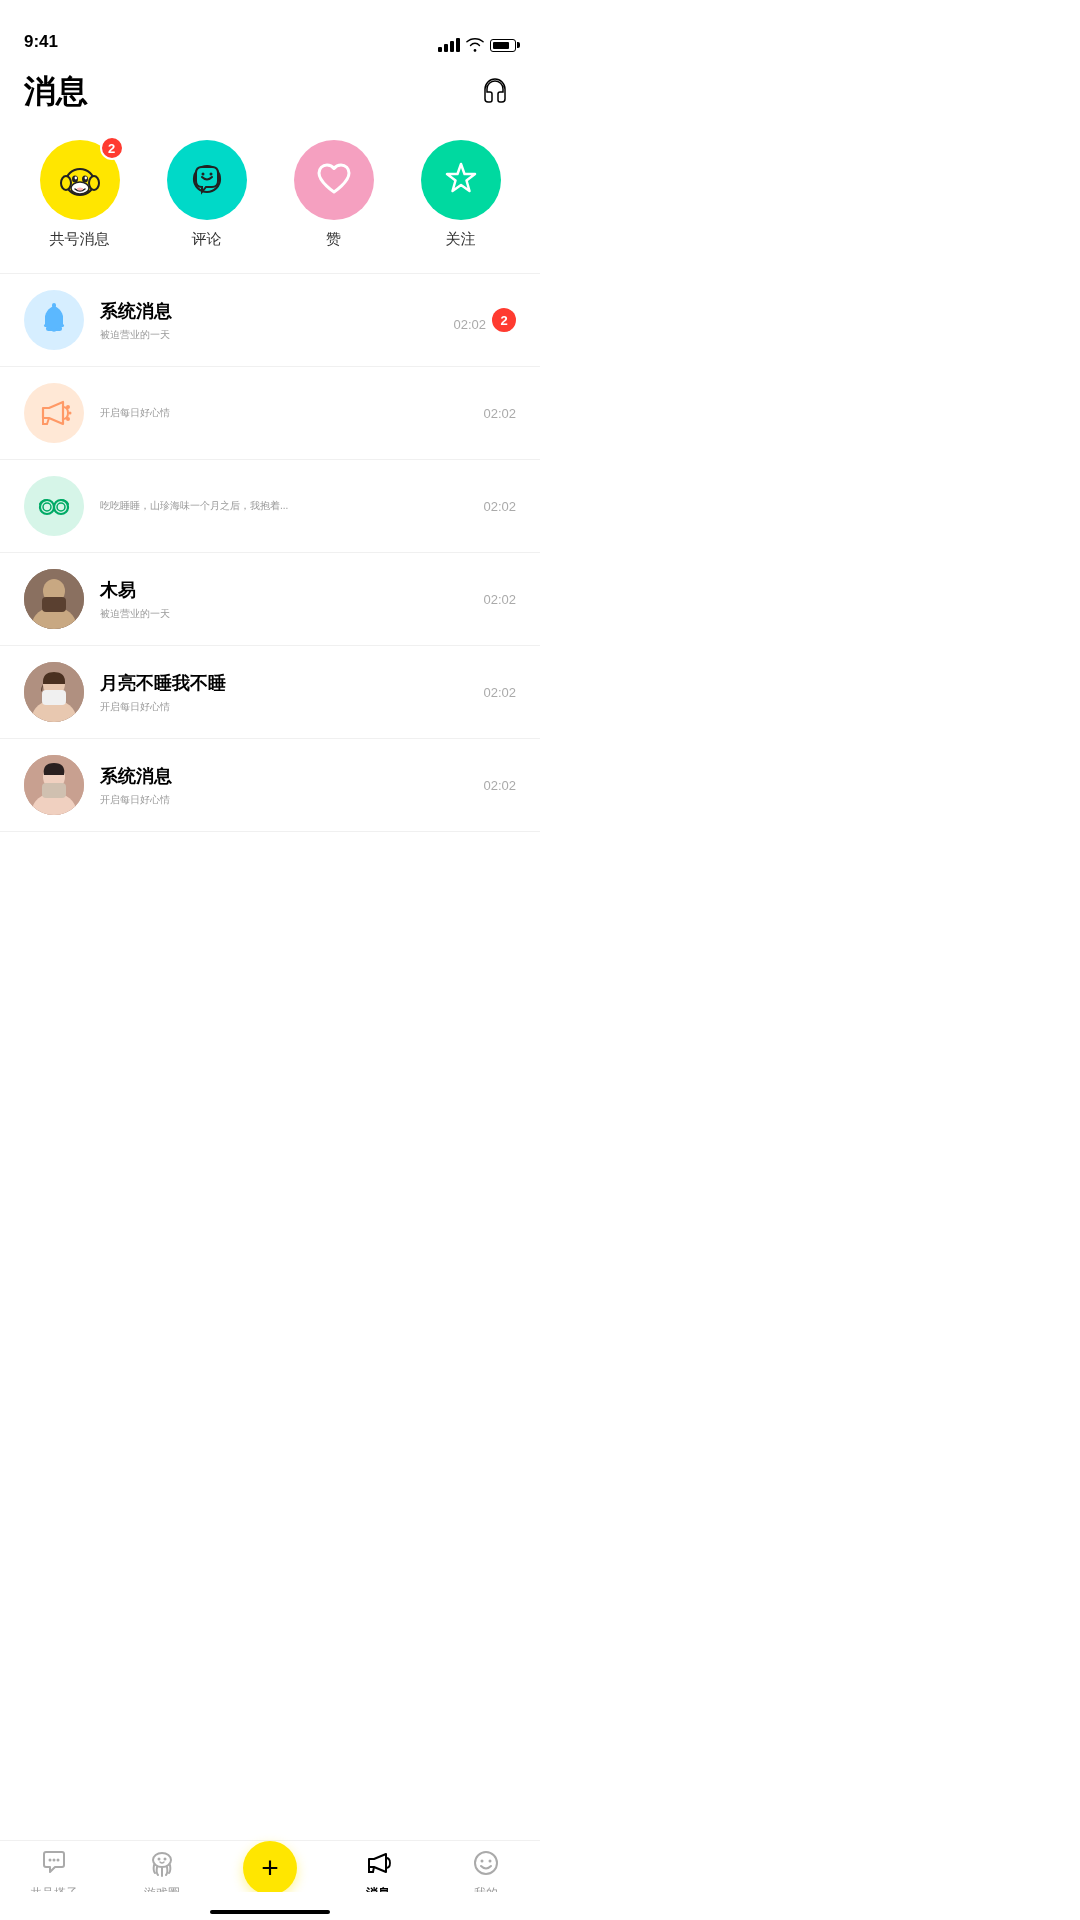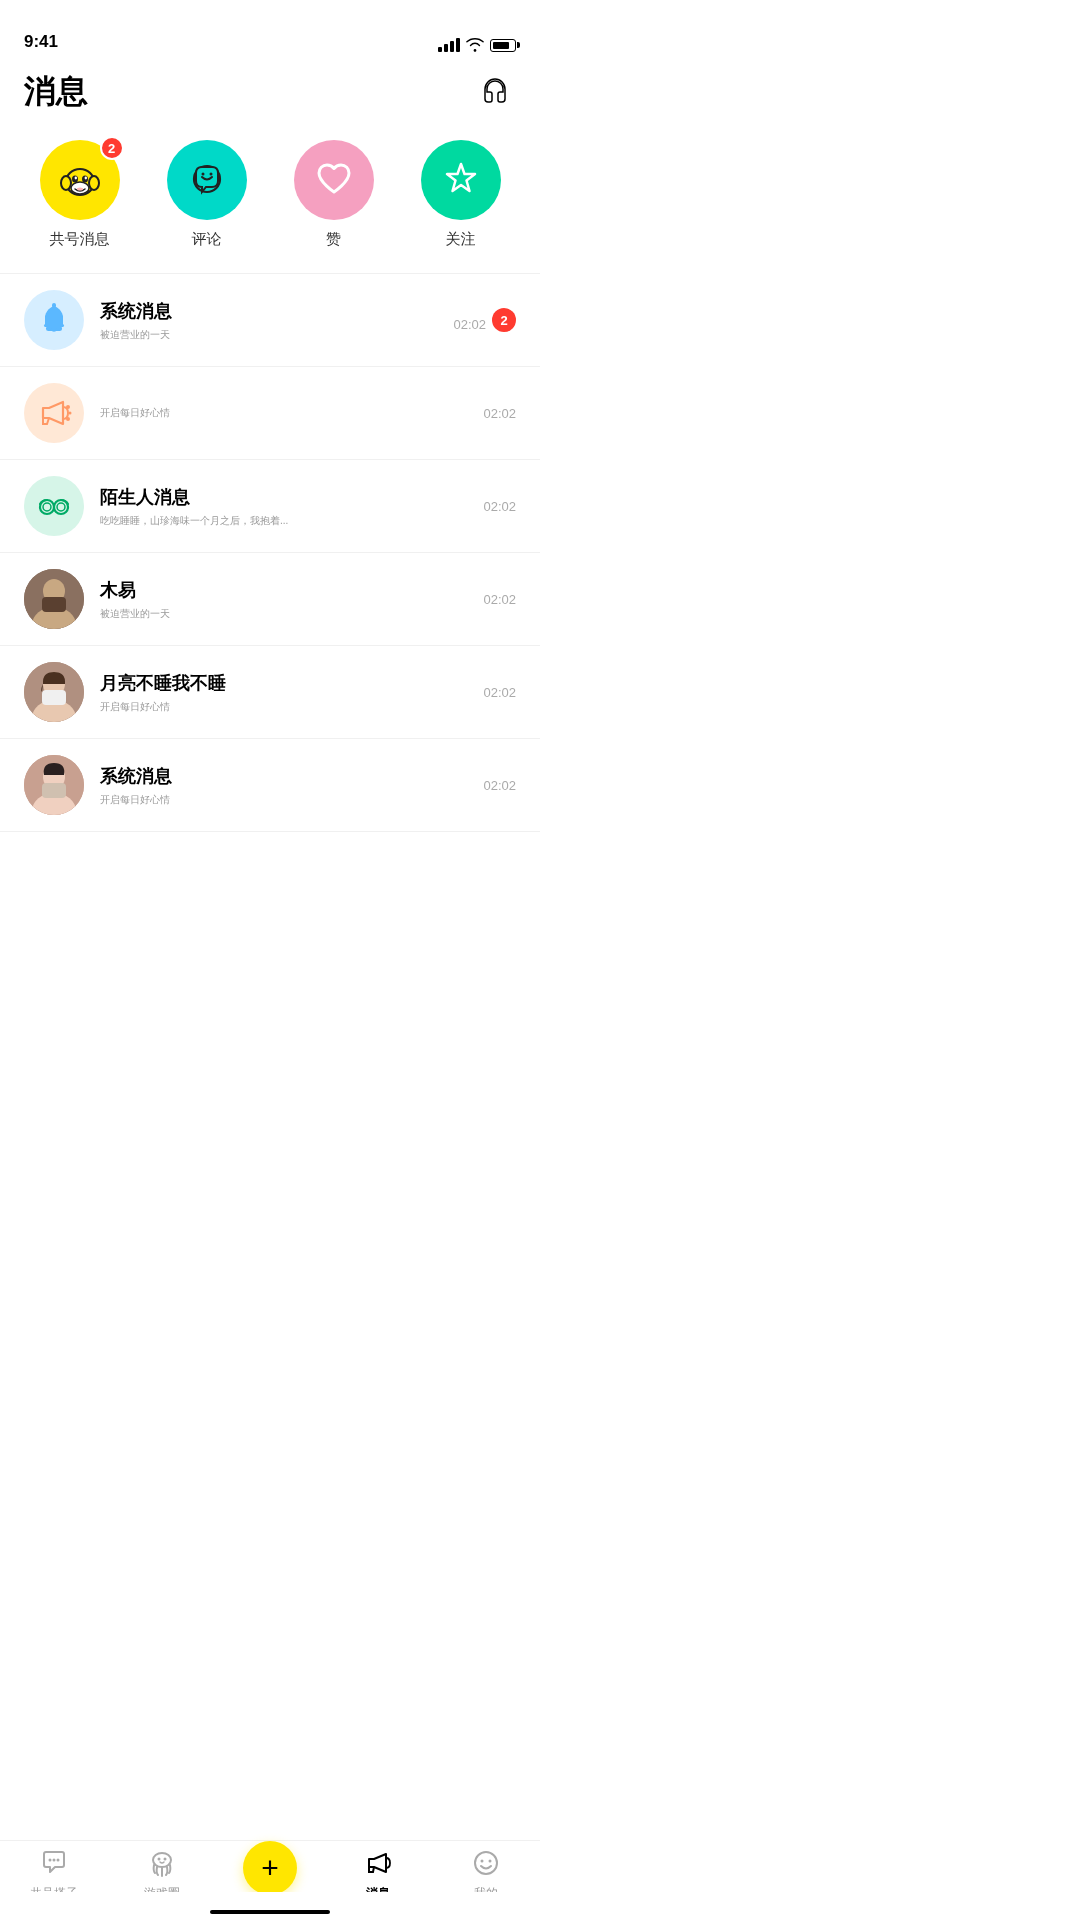--- a/index.html
+++ b/index.html
@@ -433,21 +433,20 @@
         <circle cx="12" cy="20" r="7" fill="none" stroke="#00AA66" stroke-width="2.2"></circle>
         <circle cx="26" cy="20" r="7" fill="none" stroke="#00AA66" stroke-width="2.2"></circle>
         <path d="M19 20 L19 20" stroke="#00AA66" stroke-width="2.2" stroke-linecap="round"></path>
         <path d="M5 17 Q7 13 12 13" stroke="#00AA66" stroke-width="2" fill="none" stroke-linecap="round"></path>
         <path d="M33 17 Q31 13 26 13" stroke="#00AA66" stroke-width="2" fill="none" stroke-linecap="round"></path>
         <circle cx="12" cy="20" r="4" fill="none" stroke="#00AA66" stroke-width="1.5"></circle>
         <circle cx="26" cy="20" r="4" fill="none" stroke="#00AA66" stroke-width="1.5"></circle>
       </svg>
     </div>
     <div class="msg-content">
-      <div class="msg-name">陌生人消息</div>
       <div class="msg-preview">吃吃睡睡，山珍海味一个月之后，我抱着...</div>
     </div>
     <div class="msg-meta">
       <span class="msg-time">02:02</span>
     </div>
   </div>
 
   <div class="divider"></div>
 
   <div class="msg-item">

